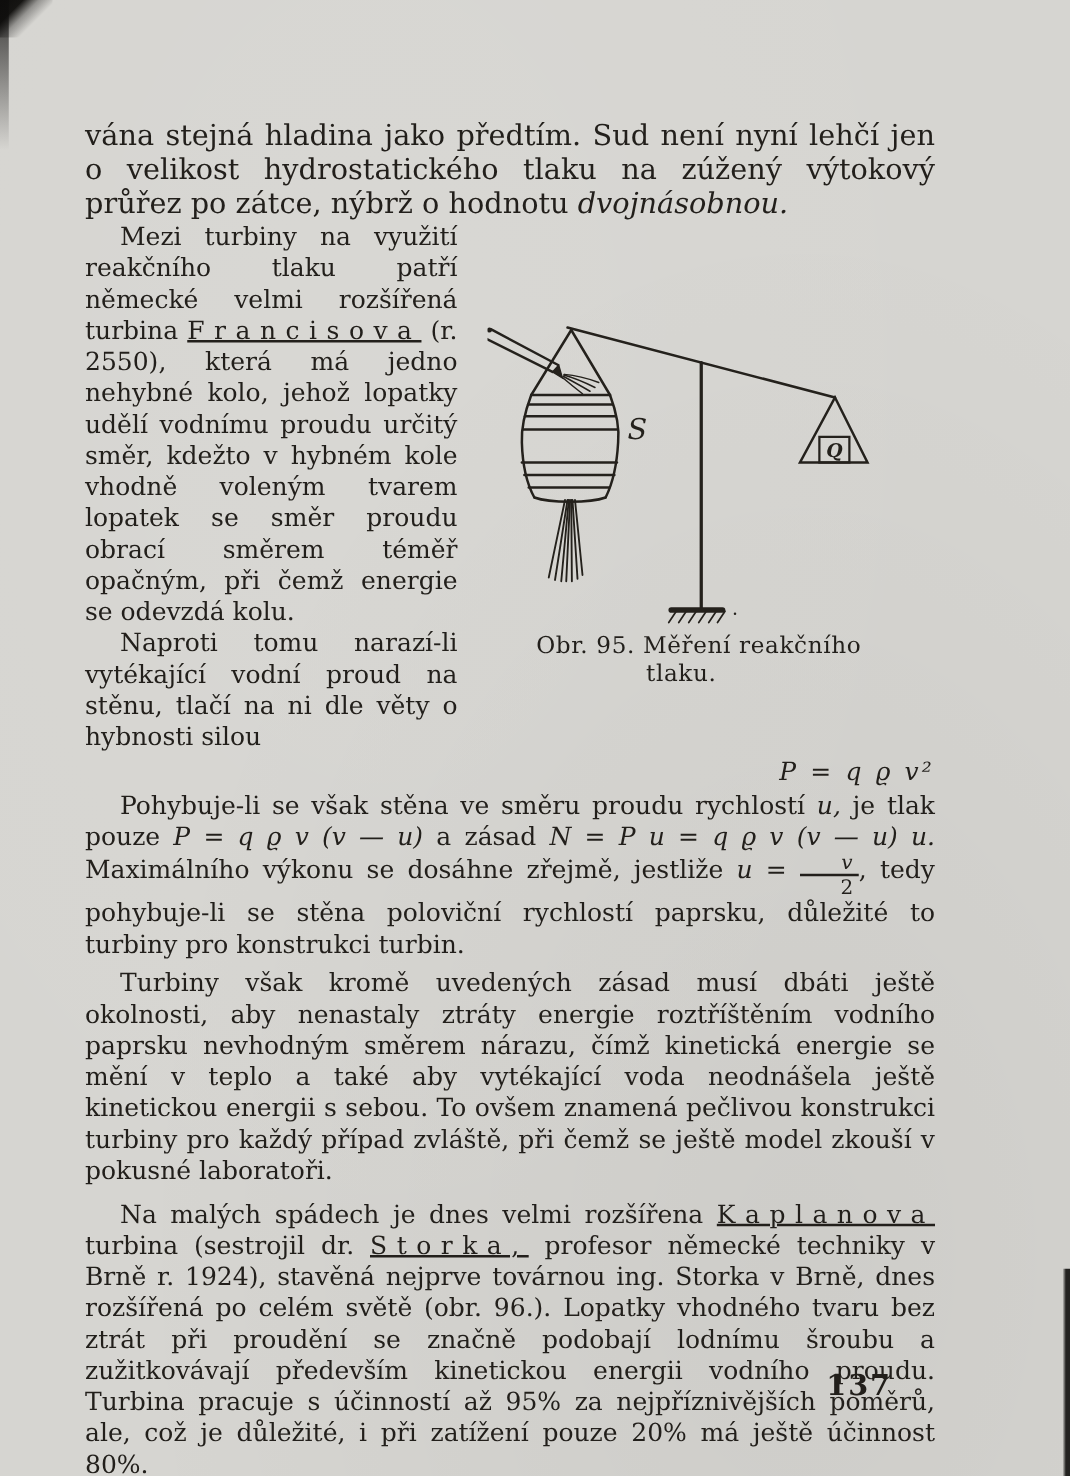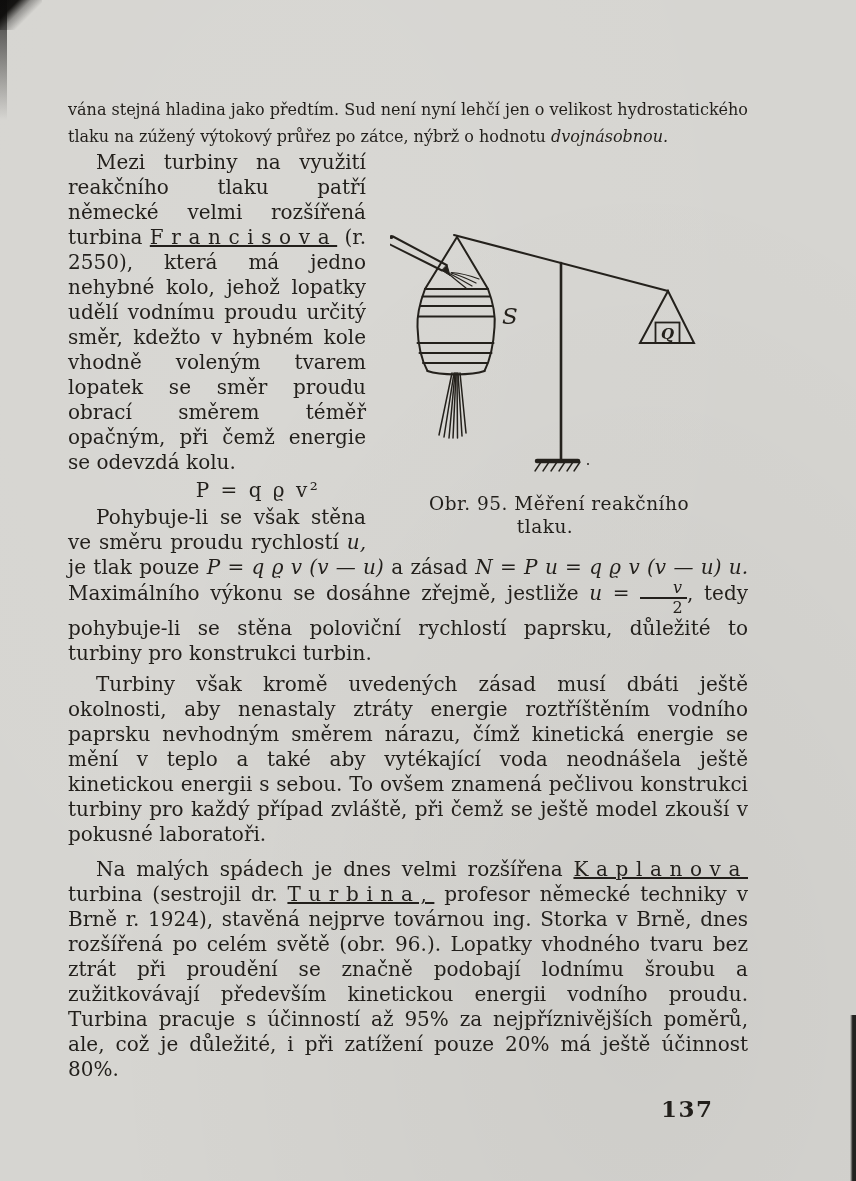--- a/index.html
+++ b/index.html
@@ -7,37 +7,37 @@
     width:856px;height:1181px;position:relative;overflow:hidden;
     background:
       radial-gradient(ellipse at 35% 25%, rgba(255,255,255,0.06), transparent 65%),
       radial-gradient(ellipse at 75% 85%, rgba(0,0,0,0.04), transparent 60%),
       #d6d5d1;
     font-family:"DejaVu Serif","Liberation Serif",serif;
     color:#221f1b;
   }
   .page-content{padding:96px 108px 0 68px;}
   p{margin:0;text-align:justify;font-size:20px;line-height:25px;}
-  .fragment{font-size:16px;line-height:27px;}
+  .fragment{font-size:23px;line-height:27px;}
   .indent{text-indent:28px;}
   .it{font-style:italic;}
   .sp{letter-spacing:0.38em;text-decoration:underline;}
   .math{font-style:italic;}
-  .formula-display{margin:3px 0 2px 82px;text-align:center;text-indent:0;
-    letter-spacing:2.5px;font-size:20px;}
+  .formula-display{margin:3px 0 2px 82px;text-align:right;text-indent:0;
+    font-style:italic;letter-spacing:2.5px;font-size:20px;}
   .para-losses{margin-top:6px;}
   .para-kaplan{margin-top:10px;}
   .frac{display:inline-block;vertical-align:-0.65em;text-align:center;
     line-height:1;font-style:italic;}
   .frac .num{display:block;font-size:16px;padding:0 5px 1px;}
   .frac .bar{display:block;border-top:2px solid #221f1b;}
   .frac .den{display:block;font-size:16px;padding-top:1px;font-style:normal;}
   .figure-float{float:right;width:372px;margin:73px 0 6px 10px;}
   .figure-float svg{display:block;margin-left:14px;}
-  .fig-caption{margin:14px 0 0 14px;width:310px;text-align:center;
+  .fig-caption{margin:0 0 0 14px;width:310px;text-align:center;
     font-size:18.5px;line-height:23px;letter-spacing:0.5px;}
   .page-number{position:absolute;left:661px;top:1095px;font-weight:bold;
     font-size:23px;letter-spacing:1.5px;}
   .corner-mark{position:absolute;top:0;left:0;width:42px;height:30px;
     background:linear-gradient(135deg,#0e0d0c 0px,#161513 13px,rgba(20,19,18,0.35) 22px,transparent 32px);}
   .edge-left{position:absolute;left:0;top:0;width:7px;height:120px;
     background:linear-gradient(to bottom,rgba(14,13,12,0.8),rgba(14,13,12,0));}
   .edge-right{position:absolute;right:0;top:1015px;width:6px;height:166px;
     background:linear-gradient(to left,#232220 55%,rgba(35,34,32,0));}
 </style>
@@ -115,20 +115,21 @@
           <line x1="70" y1="150" x2="76" y2="210"></line>
         </g>
         <text x="112" y="101" fill="#24211c" stroke="none" font-size="23" font-style="italic" font-family="DejaVu Serif, Liberation Serif, serif">S</text>
       </svg>
       <span class="fig-caption" style="display:block;">Obr. 95. Měření reakčního tlaku.</span>
     </span><span>Mezi turbiny na využití reakčního tlaku patří německé velmi rozšířená turbina</span>
     <span class="sp">Francisova</span>
     <span>(r. 2550), která má jedno nehybné kolo, jehož lopatky udělí vodnímu proudu určitý směr, kdežto v hybném kole vhodně voleným tvarem lopatek se směr proudu obrací směrem téměř opačným, při čemž energie se odevzdá kolu.</span>
   </p>
 
+  <p class="indent"><span>Naproti tomu narazí-li vytékající vodní proud na stěnu, tlačí na ni dle věty o hybnosti silou</span></p>
 
   <p class="formula-display"><span>P = q ϱ v²</span></p>
 
   <p class="indent">
     <span>Pohybuje-li se však stěna ve směru proudu rychlostí</span>
     <span class="math">u,</span>
     <span>je tlak pouze</span>
     <span class="math">P = q ϱ v (v — u)</span>
     <span>a zásad</span>
     <span class="math">N = P u = q ϱ v (v — u) u.</span>
@@ -137,19 +138,19 @@
     <span>=</span>
     <span class="frac"><span class="num">v</span><span class="bar"></span><span class="den">2</span></span><span>, tedy pohybuje-li se stěna poloviční rychlostí paprsku, důležité to turbiny pro konstrukci turbin.</span>
   </p>
 
   <p class="indent para-losses"><span>Turbiny však kromě uvedených zásad musí dbáti ještě okolnosti, aby nenastaly ztráty energie roztříštěním vodního paprsku nevhodným směrem nárazu, čímž kinetická energie se mění v teplo a také aby vytékající voda neodnášela ještě kinetickou energii s sebou. To ovšem znamená pečlivou konstrukci turbiny pro každý případ zvláště, při čemž se ještě model zkouší v pokusné laboratoři.</span></p>
 
   <p class="indent para-kaplan">
     <span>Na malých spádech je dnes velmi rozšířena</span>
     <span class="sp">Kaplanova</span>
     <span>turbina (sestrojil dr.</span>
-    <span class="sp">Turbina,</span>
+    <span class="sp">Storka,</span>
     <span>profesor německé techniky v Brně r. 1924), stavěná nejprve továrnou ing. Storka v Brně, dnes rozšířená po celém světě (obr. 96.). Lopatky vhodného tvaru bez ztrát při proudění se značně podobají lodnímu šroubu a zužitkovávají především kinetickou energii vodního proudu. Turbina pracuje s účinností až 95% za nejpříznivějších poměrů, ale, což je důležité, i při zatížení pouze 20% má ještě účinnost 80%.</span>
   </p>
 
 </div>
 
 <div class="page-number">137</div>
 
 </body></html>

